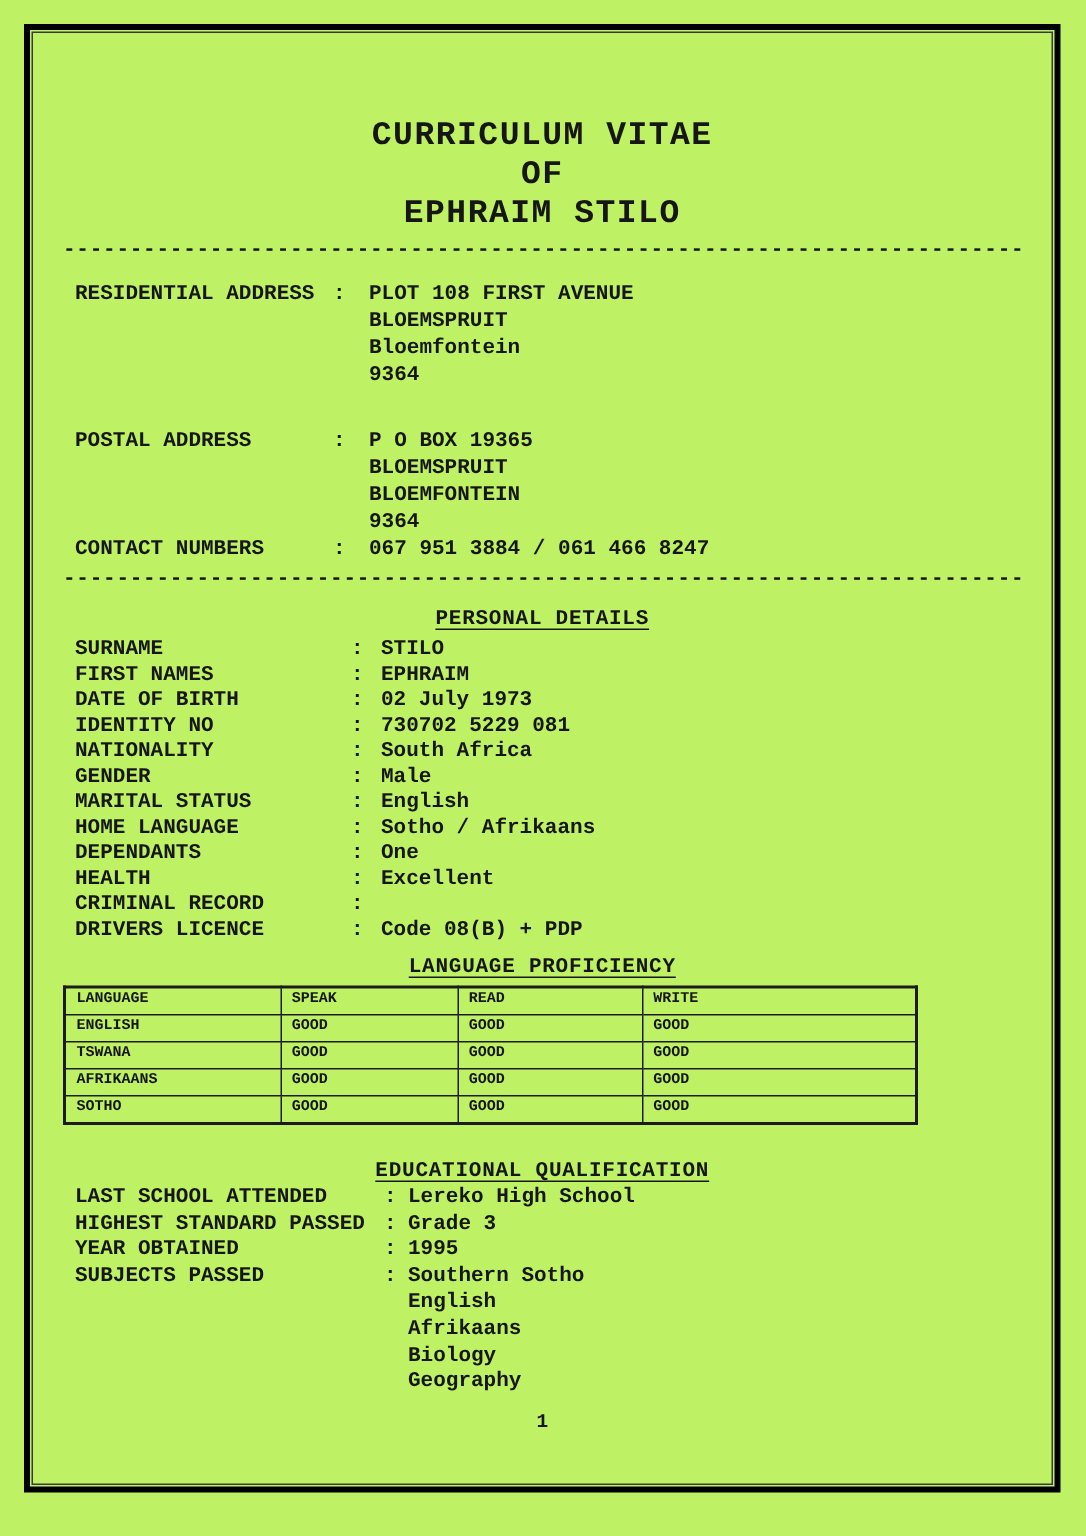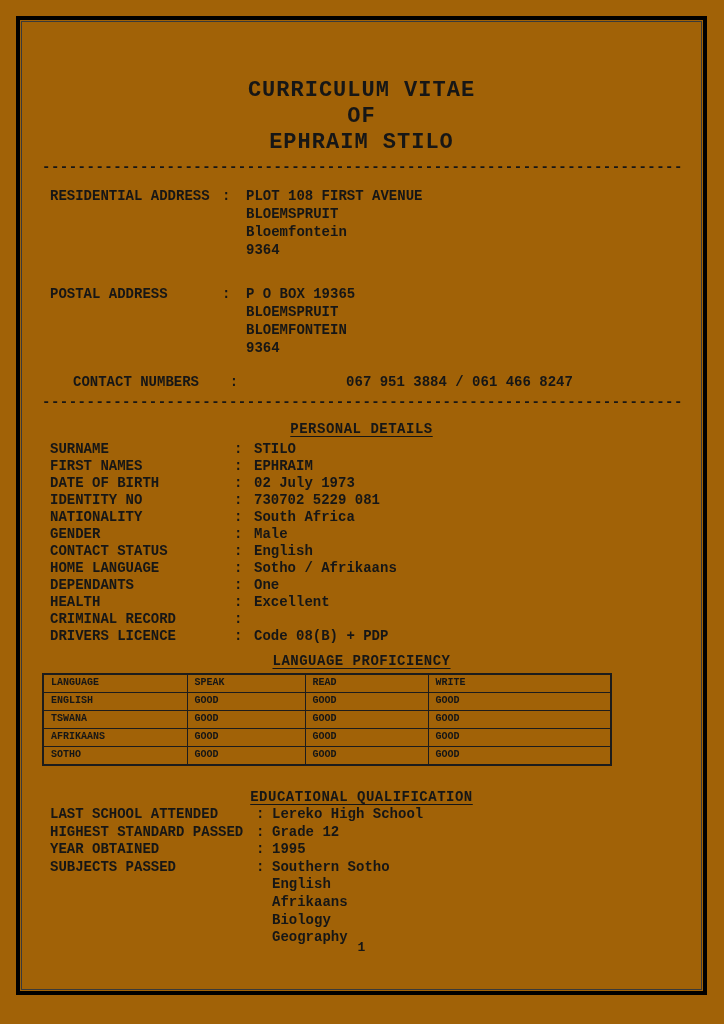--- a/index.html
+++ b/index.html
@@ -5,21 +5,21 @@
   * { margin: 0; padding: 0; box-sizing: border-box; }
   html, body { background: #ffffff; }
   body {
     width: 724px; height: 1024px;
     font-family: "Liberation Mono", "DejaVu Sans Mono", monospace;
     font-weight: 700;
     color: #161616;
     position: relative;
     overflow: hidden;
   }
-  .page { position: absolute; inset: 0; background: #a16207; }
+  .page { position: absolute; inset: 0; background: #bef264; }
   .border-outer {
     position: absolute; left: 16px; top: 16px; right: 17px; bottom: 29px;
     border: 4px solid #000;
   }
   .border-inner {
     position: absolute; inset: 1px;
     border: 1px solid #3a3a3a;
   }
   .content {
     position: absolute; inset: 0;
@@ -39,21 +39,21 @@
   .row { display: flex; align-items: flex-start; line-height: 18px; }
   .row .lab { flex: 0 0 auto; }
   .row .col { flex: 0 0 auto; }
   .row .val { flex: 1 1 auto; white-space: nowrap; }
   .val-lines div { line-height: 18px; white-space: nowrap; }
 
   .top-section .lab { width: 172px; }
   .top-section .col { width: 24px; }
   .mt12 { margin-top: 12px; }
   .mt26 { margin-top: 26px; }
-  .mt14 { margin-top: 16px; text-align: center; }
+  .mt14 { margin-top: 0; }
 
   
   .heading {
     text-align: center;
     text-decoration: underline;
     text-underline-offset: 3px;
     line-height: 18px;
     letter-spacing: 0.5px;
   }
   .h-personal { margin-top: 10px; }
@@ -168,21 +168,21 @@
             <div class="lab">NATIONALITY</div>
             <div class="col">:</div>
             <div class="val">South Africa</div>
           </div>
           <div class="row">
             <div class="lab">GENDER</div>
             <div class="col">:</div>
             <div class="val">Male</div>
           </div>
           <div class="row">
-            <div class="lab">CONTACT STATUS</div>
+            <div class="lab">MARITAL STATUS</div>
             <div class="col">:</div>
             <div class="val">English</div>
           </div>
           <div class="row">
             <div class="lab">HOME LANGUAGE</div>
             <div class="col">:</div>
             <div class="val">Sotho / Afrikaans</div>
           </div>
           <div class="row">
             <div class="lab">DEPENDANTS</div>
@@ -252,21 +252,21 @@
         <div class="heading h-edu">EDUCATIONAL QUALIFICATION</div>
         <div class="education">
           <div class="row">
             <div class="lab">LAST SCHOOL ATTENDED</div>
             <div class="col">:</div>
             <div class="val">Lereko High School</div>
           </div>
           <div class="row">
             <div class="lab">HIGHEST STANDARD PASSED</div>
             <div class="col">:</div>
-            <div class="val">Grade 12</div>
+            <div class="val">Grade 3</div>
           </div>
           <div class="row">
             <div class="lab">YEAR OBTAINED</div>
             <div class="col">:</div>
             <div class="val">1995</div>
           </div>
           <div class="row">
             <div class="lab">SUBJECTS PASSED</div>
             <div class="col">:</div>
             <div class="val val-lines">

